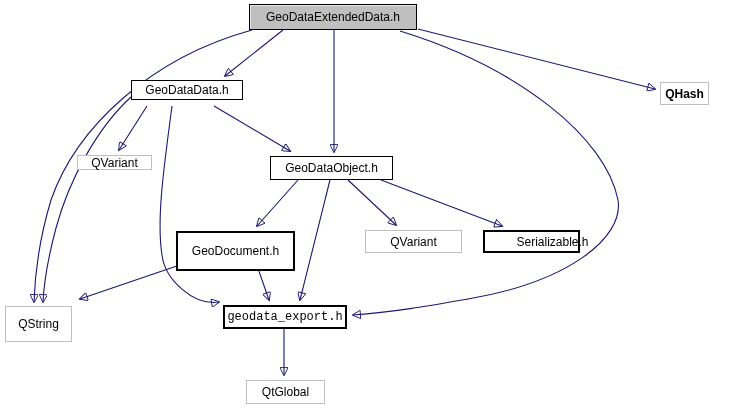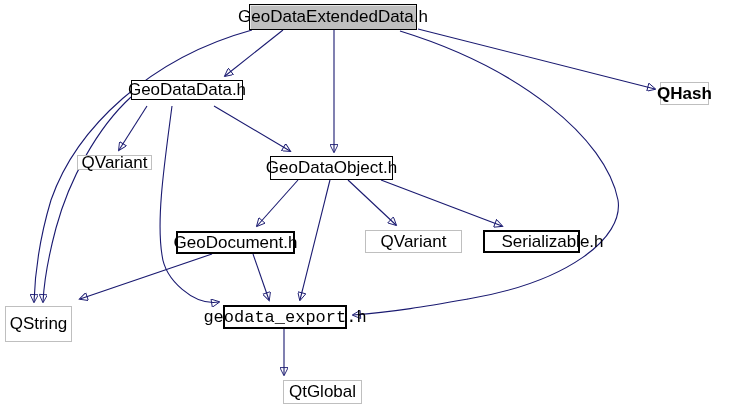--- a/index.html
+++ b/index.html
@@ -9,21 +9,21 @@
     background:var(--bg,#ffffff);
     font-family:"Liberation Sans", sans-serif;
     overflow:hidden;
   }
   #edges{position:absolute;left:0;top:0;width:730px;height:411px;}
   #edges path{fill:none;stroke:var(--edge,#191970);stroke-width:1.1;}
   .node{
     position:absolute;
     box-sizing:border-box;
     display:flex;align-items:center;justify-content:center;
-    font-size:17px;color:var(--text,#000);
+    font-size:12px;color:var(--text,#000);
     background:#ffffff;
     white-space:nowrap;
   }
   .node.current{background:var(--current-fill,#bfbfbf);border:1.5px solid #000;box-shadow:inset 1px 1px 0 #e6e6e6;}
   .node.project{border:1px solid var(--border-project,#000);}
   .node.project-bold{border:2px solid var(--border-project,#000);}
   .node.external{border:1px solid var(--border-external,#bfbfbf);}
 </style>
 </head>
 <body>
@@ -57,25 +57,25 @@
   <div class="node current" style="left:249px;top:4px;width:168px;height:26px;">GeoDataExtendedData.h</div>
 
   <div class="node project" style="left:131px;top:80px;width:112px;height:20px;">GeoDataData.h</div>
 
   <div class="node external" style="left:660px;top:82px;width:49px;height:23px;font-weight:bold;">QHash</div>
 
   <div class="node external" style="left:77px;top:155px;width:75px;height:15px;">QVariant</div>
 
   <div class="node project" style="left:270px;top:156px;width:123px;height:24px;text-align:center;">GeoDataObject.h</div>
 
-  <div class="node project-bold" style="left:176px;top:231px;width:119px;height:23px;">GeoDocument.h</div>
+  <div class="node project-bold" style="left:176px;top:231px;width:119px;height:40px;">GeoDocument.h</div>
 
   <div class="node external" style="left:365px;top:230px;width:97px;height:23px;">QVariant</div>
 
   <div class="node project-bold" style="left:483px;top:230px;width:97px;height:23px;padding-left:42px;">Serializable.h</div>
 
   <div class="node external" style="left:5px;top:306px;width:67px;height:36px;">QString</div>
 
   <div class="node project-bold" style="left:223px;top:305px;width:124px;height:24px;font-family:Liberation Mono, monospace;">geodata_export.h</div>
 
-  <div class="node external" style="left:246px;top:380px;width:79px;height:24px;margin-left:37px;">QtGlobal</div>
+  <div class="node external" style="left:246px;top:380px;width:79px;height:24px;">QtGlobal</div>
 
 </div>
 
 </body></html>

